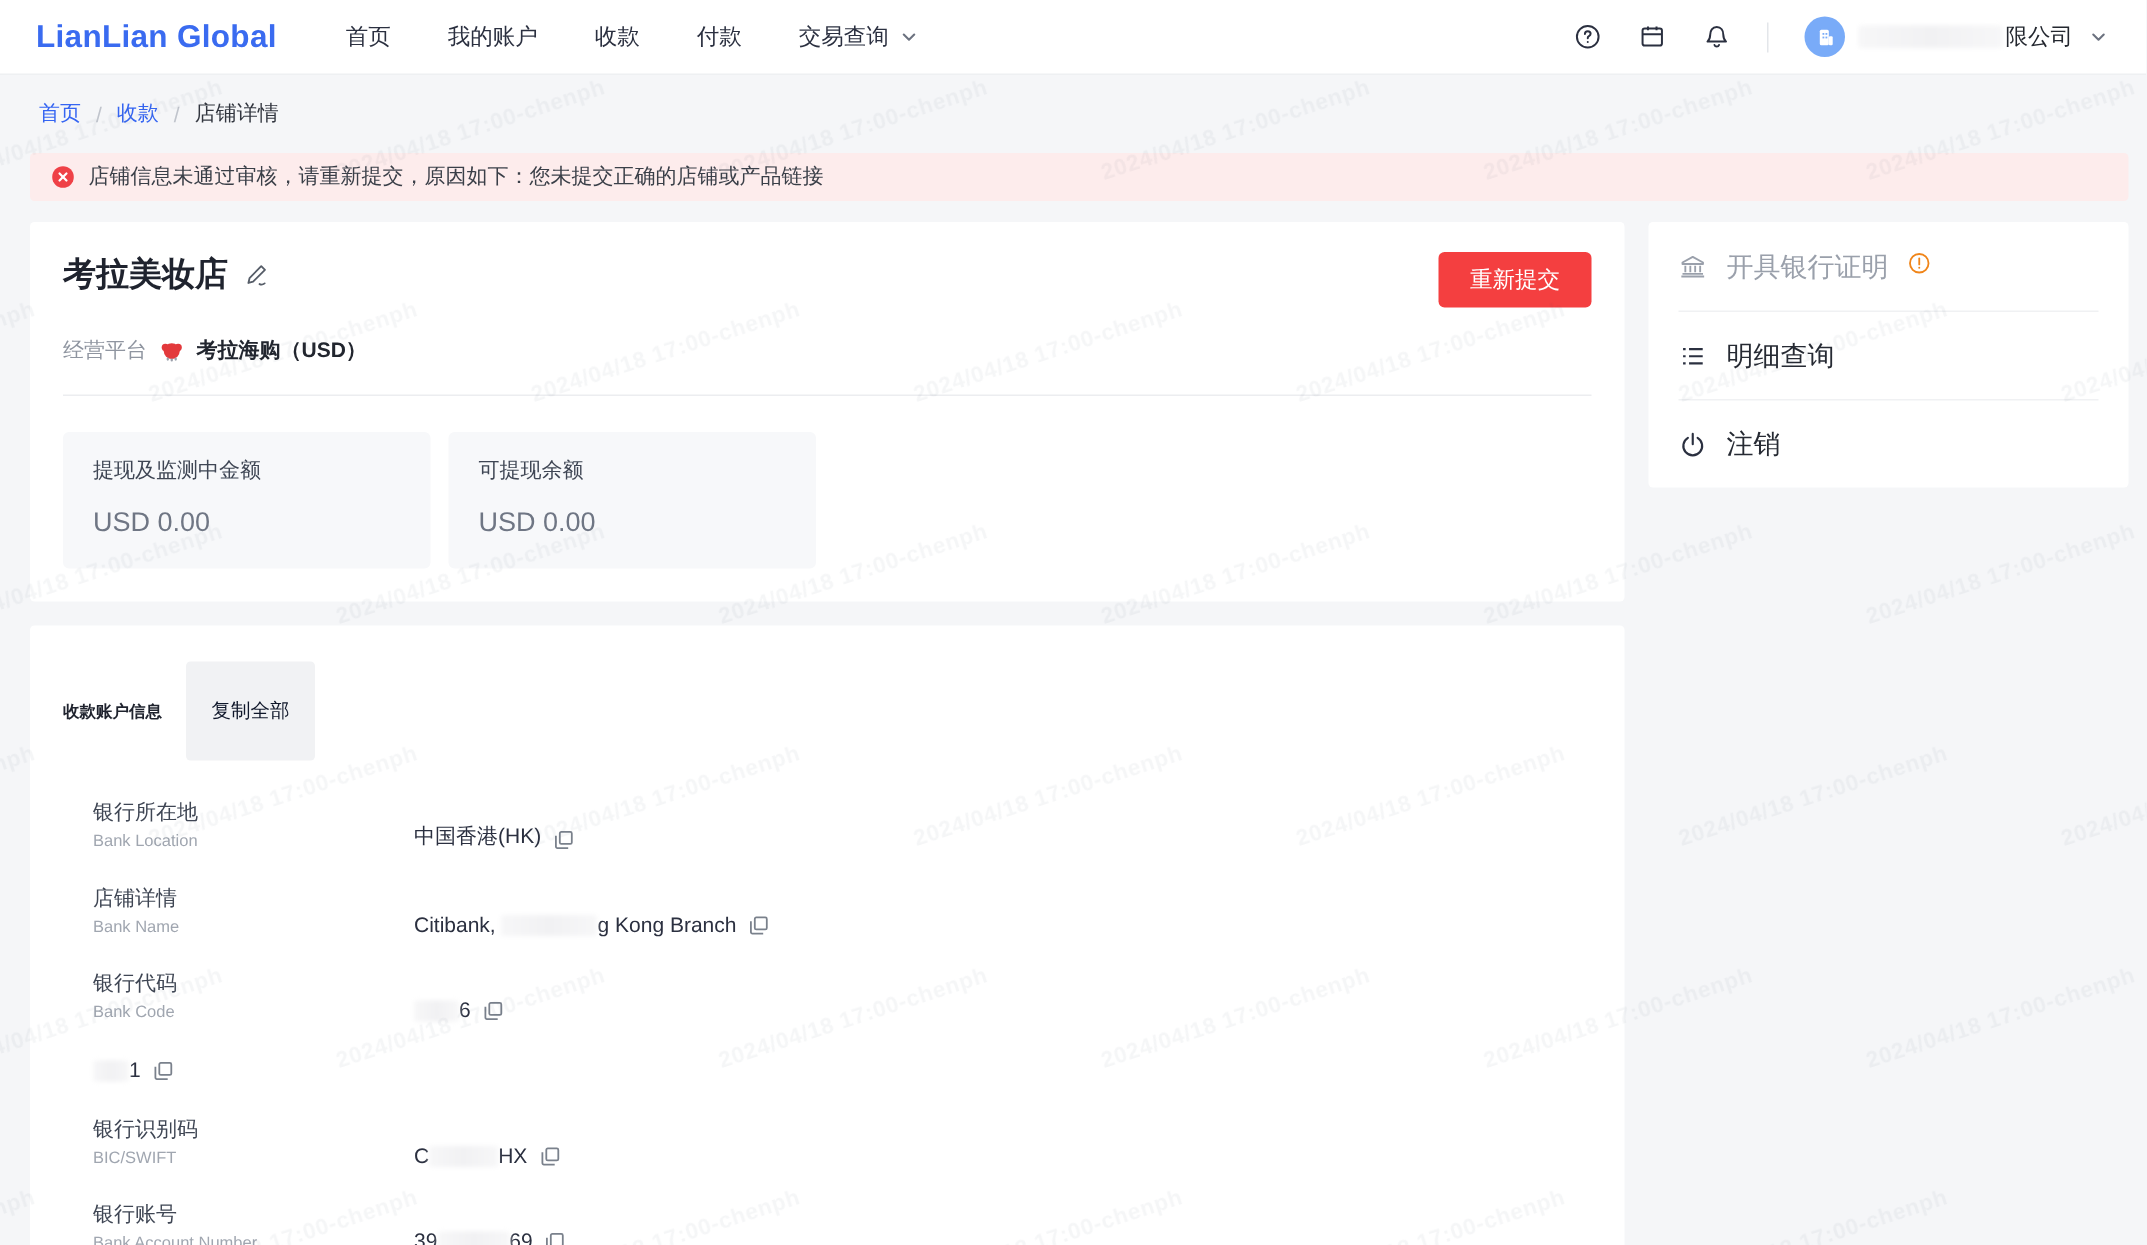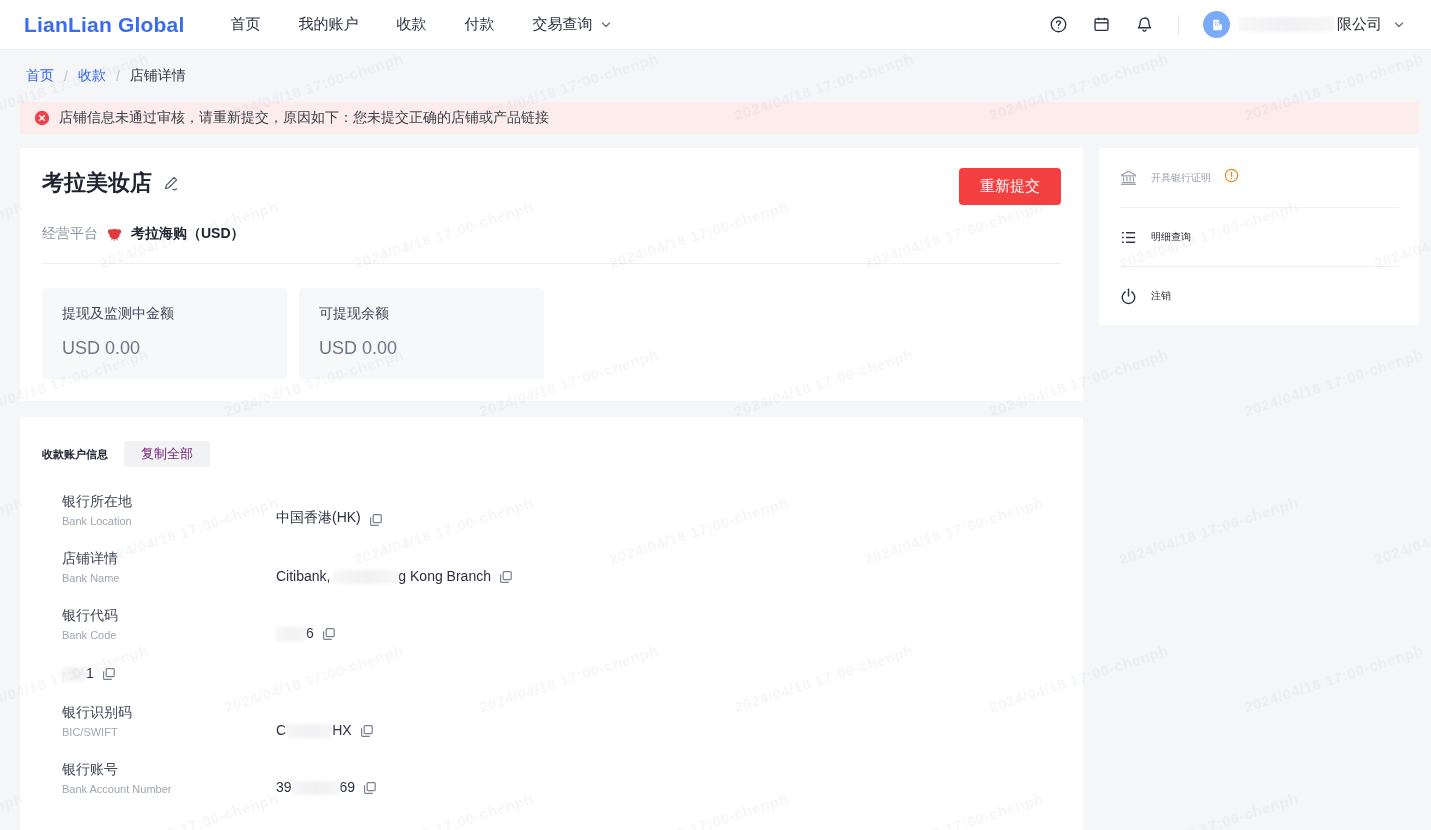--- a/index.html
+++ b/index.html
@@ -49,32 +49,32 @@
   .platform { display:flex; align-items:center; gap:8px; margin-top:20px; }
   .plat-label { color:#8f95a0; }
   .plat-name { color:#22262f; font-weight:700; }
   .shop-divider { height:1px; background:#ecedf0; margin-top:20px; }
   .stats { display:flex; gap:12px; margin-top:24px; }
   .stat-box { width:245px; background:#f7f8fa; border-radius:4px; padding:17px 20px 20px; }
   .stat-label { color:#3f4654; font-size:14px; }
   .stat-value { color:#6f7684; font-size:18px; margin-top:15px; }
   
   .aside { width:320px; margin-left:16px; padding:0 20px; }
-  .aside-item { display:flex; align-items:center; gap:13px; height:59px; font-size:10px; cursor:pointer; }
+  .aside-item { display:flex; align-items:center; gap:13px; height:59px; font-size:18px; cursor:pointer; }
   .aside-item + .aside-item { border-top:1px solid #f0f1f3; }
   .aside-item .ic { width:19px; height:19px; }
   .aside-muted { color:#9aa0ab; }
   .aside-dark { color:#262a33; }
   
   .acct-card { margin-top:16px; padding:24px 22px 30px; min-height:420px; }
   .acct-head { display:flex; align-items:center; gap:16px; }
   .acct-title { font-size:11px; font-weight:700; color:#1f232e; }
   .btn-copy-all {
-    background:#f1f2f4; border:none; border-radius:3px; color:#701a75;
-    font-size:13px; padding:4px 17px; cursor:pointer; font-family:inherit;
+    background:#f1f2f4; border:none; border-radius:3px; color:#0f172a;
+    font-size:13px; padding:24px 17px; cursor:pointer; font-family:inherit;
   }
   .acct-rows { margin-top:26px;margin-left:20px; }
   .arow { display:flex; margin-bottom:23px; }
   .arow-labels { width:214px; flex:none; }
   .arow-zh { font-size:14px; color:#3f4654; }
   .arow-en { font-size:11px; color:#a0a6b0; margin-top:4px; }
   .arow-val { display:flex; align-items:flex-end; gap:8px; color:#2b3040; font-size:14px; padding-top:1px; }
   .copy-ic { width:14px; height:14px; color:#7a818c; cursor:pointer; flex:none; margin-top:1px; }
   
   .redact {

